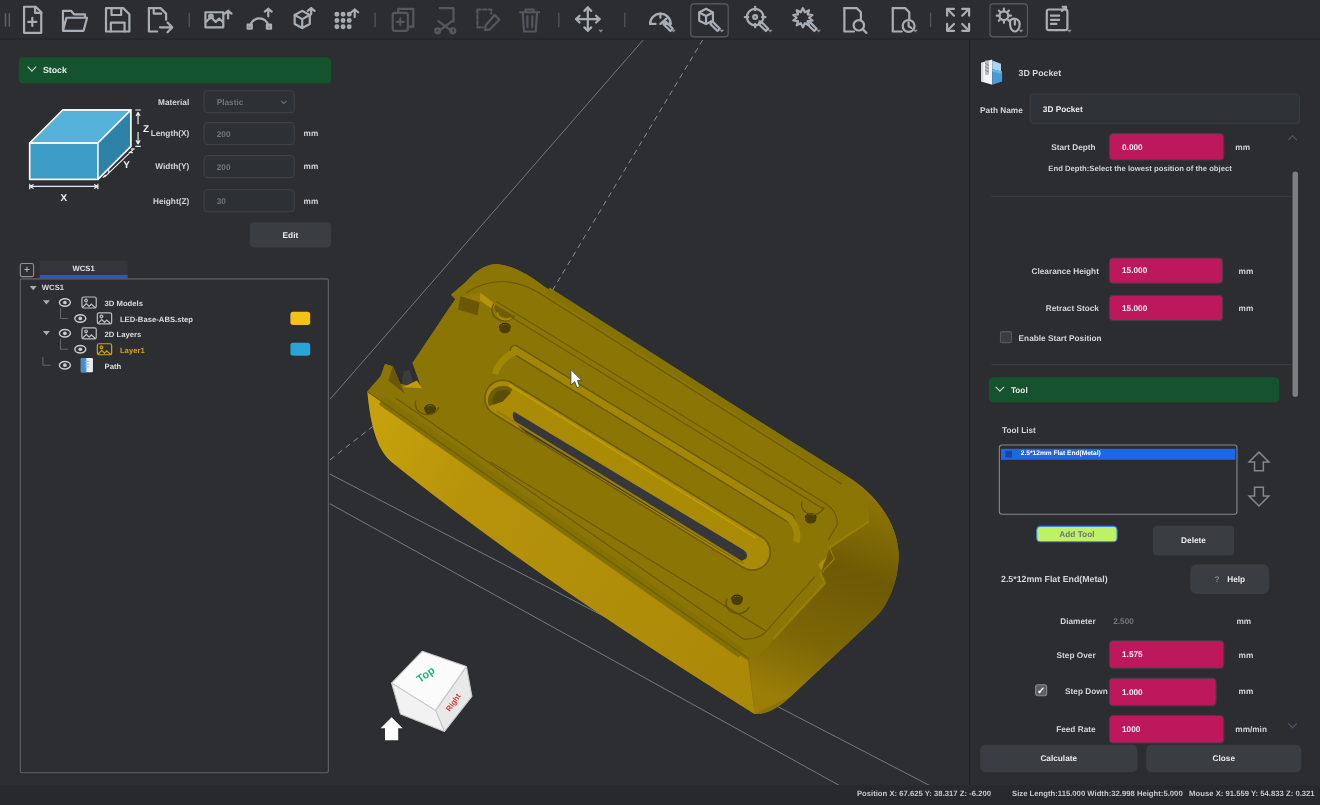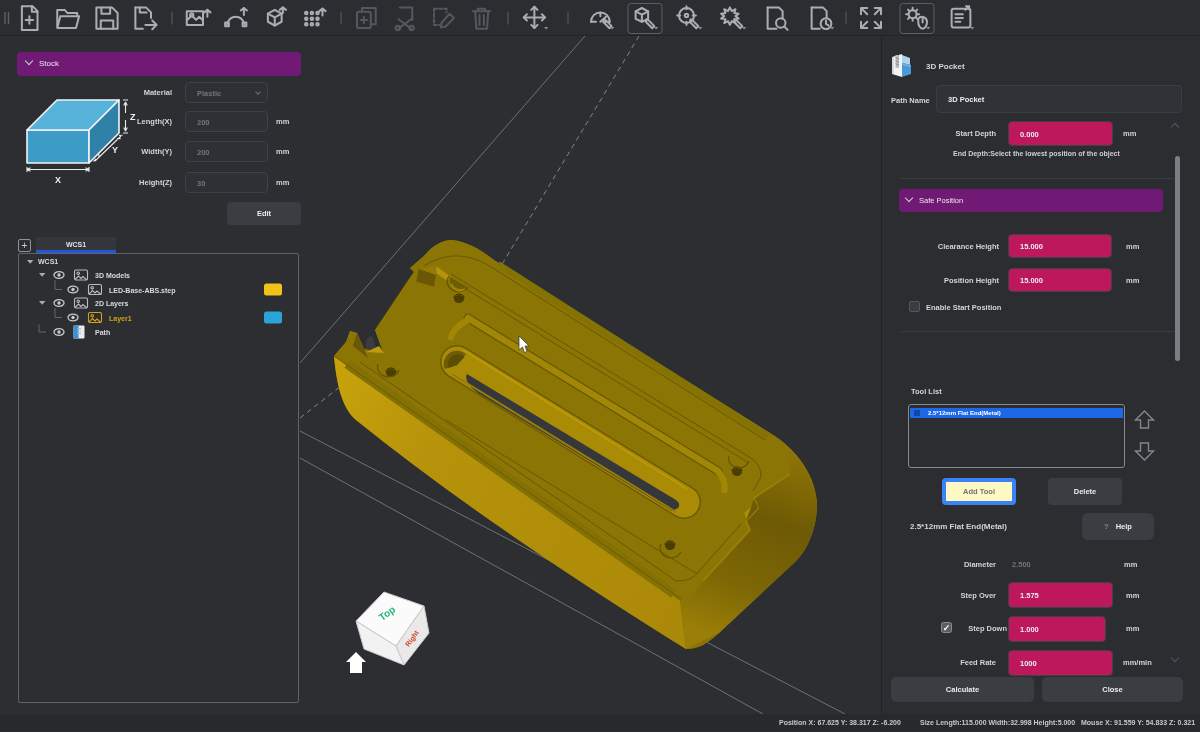--- a/index.html
+++ b/index.html
@@ -9,21 +9,21 @@
 #status{position:absolute;left:0;top:714px;width:1200px;height:18px;background:#27292c;color:#c6c9cd;font-size:7px;font-weight:bold;line-height:18px}
 #vp{position:absolute;left:300px;top:36px;width:581px;height:678px;background:#2c2e31;overflow:hidden}
 #lpanel{position:absolute;left:0;top:36px;width:300px;height:678px;background:#2c2e31}
 #rpanel{position:absolute;left:881px;top:36px;width:319px;height:678px;background:#2b2d30;border-left:1px solid #202225}
 .lbl{position:absolute;font-size:7.5px;font-weight:bold;color:#d2d5d9;white-space:nowrap}
 .rlbl{position:absolute;font-size:7.5px;font-weight:bold;color:#d2d5d9;text-align:right;white-space:nowrap}
 .inp{position:absolute;background:#be185d;border:1px solid #3e4146;border-radius:4px;color:#eceef0;font-size:7.5px;font-weight:bold;white-space:nowrap}
 .inp span{position:absolute;left:11px;top:50%;transform:translateY(-50%)}
 .gray{color:#73777d}
 .btn{position:absolute;background:#3a3d41;border-radius:4px;color:#eaecee;font-weight:bold;font-size:7.5px;display:flex;align-items:center;justify-content:center}
-.shdr{position:absolute;background:#701a75;border-radius:4px;color:#e8eaec;font-weight:normal;font-size:7.5px}
+.shdr{position:absolute;background:#14532d;border-radius:4px;color:#e8eaec;font-weight:bold;font-size:7.5px}
 .mm{position:absolute;font-size:7.5px;font-weight:bold;color:#d2d5d9}
 .chev{display:inline-block;width:6px;height:6px;border-left:1.5px solid #cfd2d6;border-bottom:1.5px solid #cfd2d6;transform:rotate(-45deg);margin-right:7px;position:relative;top:-2px}
 </style>
 </head>
 <body>
 <div id="vp"><svg width="581" height="678" viewBox="300 36 581 678" xmlns="http://www.w3.org/2000/svg">
 <defs>
 <linearGradient id="gsw" x1="334" y1="400" x2="690" y2="620" gradientUnits="userSpaceOnUse">
 <stop offset="0" stop-color="#c6a10c"></stop>
           <stop offset="0.25" stop-color="#b6930a"></stop>
@@ -375,42 +375,42 @@
 <div class="inp" style="left:54px;top:49px;width:246px;height:28px;background:#2f3236;border-color:#3a3d41">
       <span>3D Pocket</span>
     </div>
 <div class="rlbl" style="left:0px;top:93px;width:114px">Start Depth</div>
 <div class="inp" style="left:126px;top:85px;width:105px;height:25px">
       <span>0.000</span>
     </div>
 <div class="mm" style="left:241px;top:93px">mm</div>
 <div class="lbl" style="left:71px;top:114px;font-size:7px;color:#cdd0d4">End Depth:Select the lowest position of the object</div>
 <div class="abs" style="left:19px;top:142px;width:273px;height:1px;background:#3a3d41"></div>
-<div class="shdr" style="left:17px;top:153px;width:264px;height:23px;line-height:23px"><span class="chev" style="margin-left:7px"></span>Safe Position</div>
 <div class="rlbl" style="left:0px;top:206px;width:117px">Clearance Height</div>
 <div class="inp" style="left:126px;top:198px;width:104px;height:24px">
       <span>15.000</span>
     </div>
 <div class="mm" style="left:244px;top:206px">mm</div>
-<div class="rlbl" style="left:0px;top:240px;width:117px">Position Height</div>
+<div class="rlbl" style="left:0px;top:240px;width:117px">Retract Stock</div>
 <div class="inp" style="left:126px;top:232px;width:104px;height:24px">
       <span>15.000</span>
     </div>
 <div class="mm" style="left:244px;top:240px">mm</div>
 <div class="abs" style="left:27px;top:265px;width:11px;height:11px;background:#393c40;border:1px solid #54575c;border-radius:2px"></div>
 <div class="lbl" style="left:44px;top:267px">Enable Start Position</div>
 <div class="abs" style="left:19px;top:295px;width:273px;height:1px;background:#3a3d41"></div>
+<div class="shdr" style="left:17px;top:307px;width:264px;height:23px;line-height:23px"><span class="chev" style="margin-left:7px"></span>Tool</div>
 <div class="lbl" style="left:29px;top:351px">Tool List</div>
 <div class="abs" style="left:26px;top:368px;width:217px;height:64px;border:1px solid #85888d;border-radius:3px;background:#2b2d30"></div>
 <div class="abs" style="left:28px;top:372px;width:213px;height:10px;background:#1e68e8;color:#fff;font-size:6px;font-weight:bold;line-height:10px"><span style="position:absolute;left:4px;top:2px;width:6px;height:6px;background:#1246a8"></span><span style="margin-left:18px">2.5*12mm Flat End(Metal)</span></div>
 <svg class="abs" style="left:252px;top:374px" width="22" height="52" xmlns="http://www.w3.org/2000/svg">
 <path d="M10.5 1L1.5 10h5v8h8v-8h5z" fill="none" stroke="#83878c" stroke-width="1.4"></path>
 <path d="M10.5 50l9-9h-5v-8h-8v8h-5z" fill="none" stroke="#83878c" stroke-width="1.4"></path>
 </svg>
-<div class="btn" style="left:60px;top:442px;width:74px;height:27px;background:#fef9c3;border:4px solid #3b82f6;color:#6f7378">Add Tool</div>
+<div class="btn" style="left:60px;top:442px;width:74px;height:15px;background:#bef264;border:1px solid #3b82f6;color:#6f7378">Add Tool</div>
 <div class="btn" style="left:166px;top:442px;width:74px;height:27px">Delete</div>
 <div class="lbl" style="left:28px;top:486px;font-size:8px">2.5*12mm Flat End(Metal)</div>
 <div class="btn" style="left:200px;top:477px;width:72px;height:27px;border-radius:6px"><span style="color:#878b90;margin-right:7px">?</span>Help</div>
 <div class="rlbl" style="left:0px;top:524px;width:114px">Diameter</div>
 <div class="lbl gray" style="left:130px;top:524px">2.500</div>
 <div class="mm" style="left:242px;top:524px">mm</div>
 <div class="rlbl" style="left:0px;top:555px;width:114px">Step Over</div>
 <div class="inp" style="left:126px;top:546px;width:105px;height:26px">
       <span>1.575</span>
     </div>

